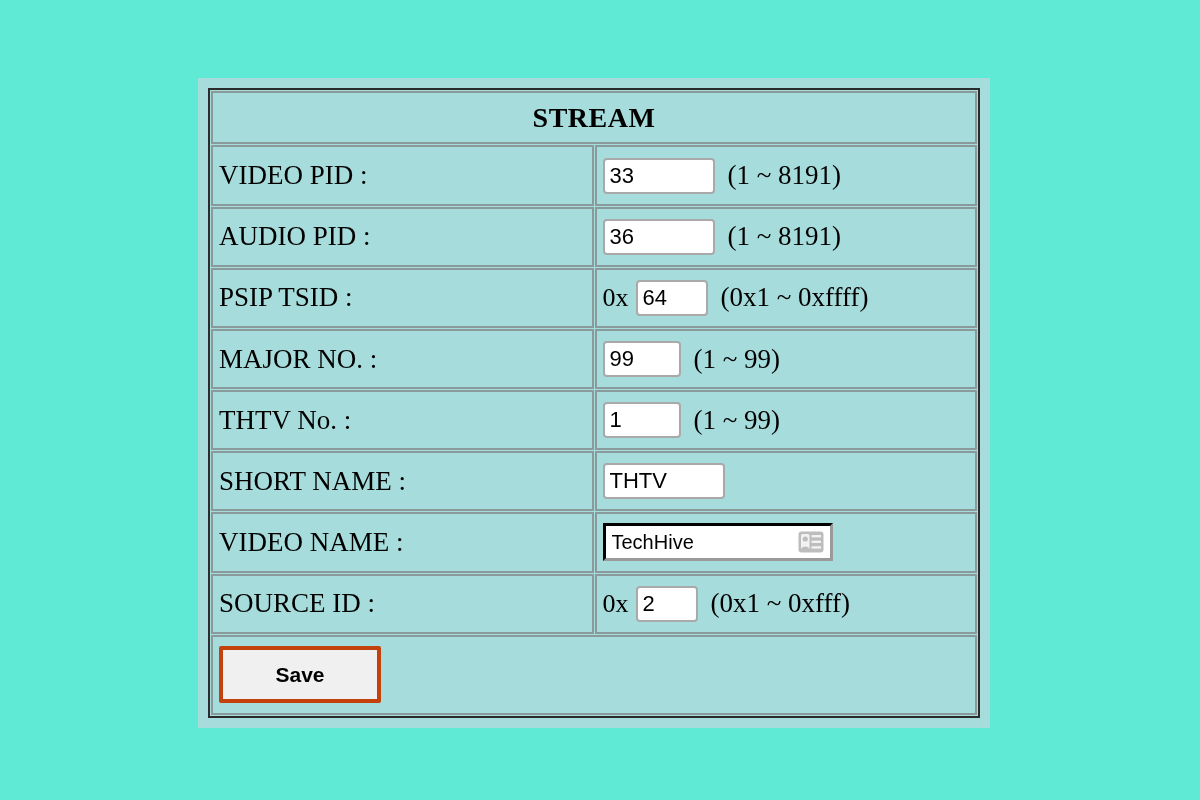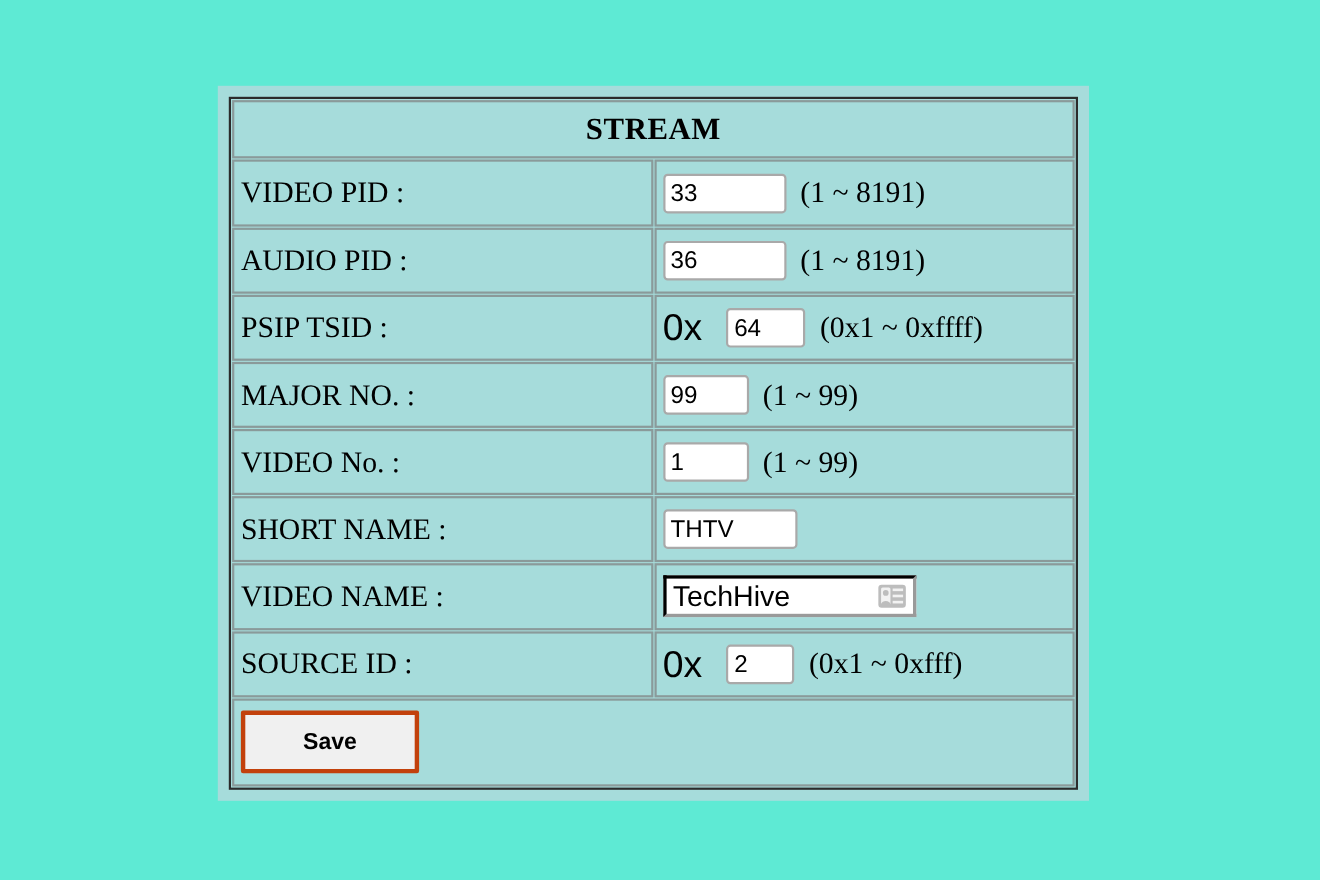--- a/index.html
+++ b/index.html
@@ -84,24 +84,24 @@
     height: 54px;
   }
   .value-row {
     display: flex;
     align-items: center;
     gap: 0;
     height: 100%;
   }
 
   .prefix {
-    font-family: Liberation Sans, sans-serif;
-    font-size: 34px;
-    color: #000;
-    margin-right: 22px;
+    font-family: Liberation Serif, serif;
+    font-size: 26px;
+    color: #000;
+    margin-right: 7px;
     line-height: 1;
   }
 
   .hint {
     font-family: "Liberation Serif", serif;
     font-size: 27px;
     color: #000;
     margin-left: 13px;
     white-space: nowrap;
     line-height: 1;
@@ -136,21 +136,21 @@
     background: #ffffff;
     border-top: 3px solid #000000;
     border-left: 3px solid #000000;
     border-right: 3px solid #9a9a9a;
     border-bottom: 3px solid #9a9a9a;
     box-sizing: border-box;
     padding: 0 4px;
   }
   .longname-wrap input {
     font-family: "Liberation Sans", sans-serif;
-    font-size: 26px;
+    font-size: 20px;
     color: #000;
     background: transparent;
     border: none;
     outline: none;
     flex: 1 1 auto;
     min-width: 0;
     height: 100%;
     padding: 0 2px;
   }
 
@@ -242,21 +242,21 @@
           <td class="value-cell">
             <div class="value-row">
               <input class="txt w-no" type="text" value="99" style="">
               <span class="hint">(1 ~ 99)</span>
             </div>
           </td>
         </tr>
 
         <tr>
           <td class="label-cell">
-            <span class="label-text">VIDEO No. :</span>
+            <span class="label-text">THTV No. :</span>
           </td>
           <td class="value-cell">
             <div class="value-row">
               <input class="txt w-no" type="text" value="1" style="">
               <span class="hint">(1 ~ 99)</span>
             </div>
           </td>
         </tr>
 
         <tr>

